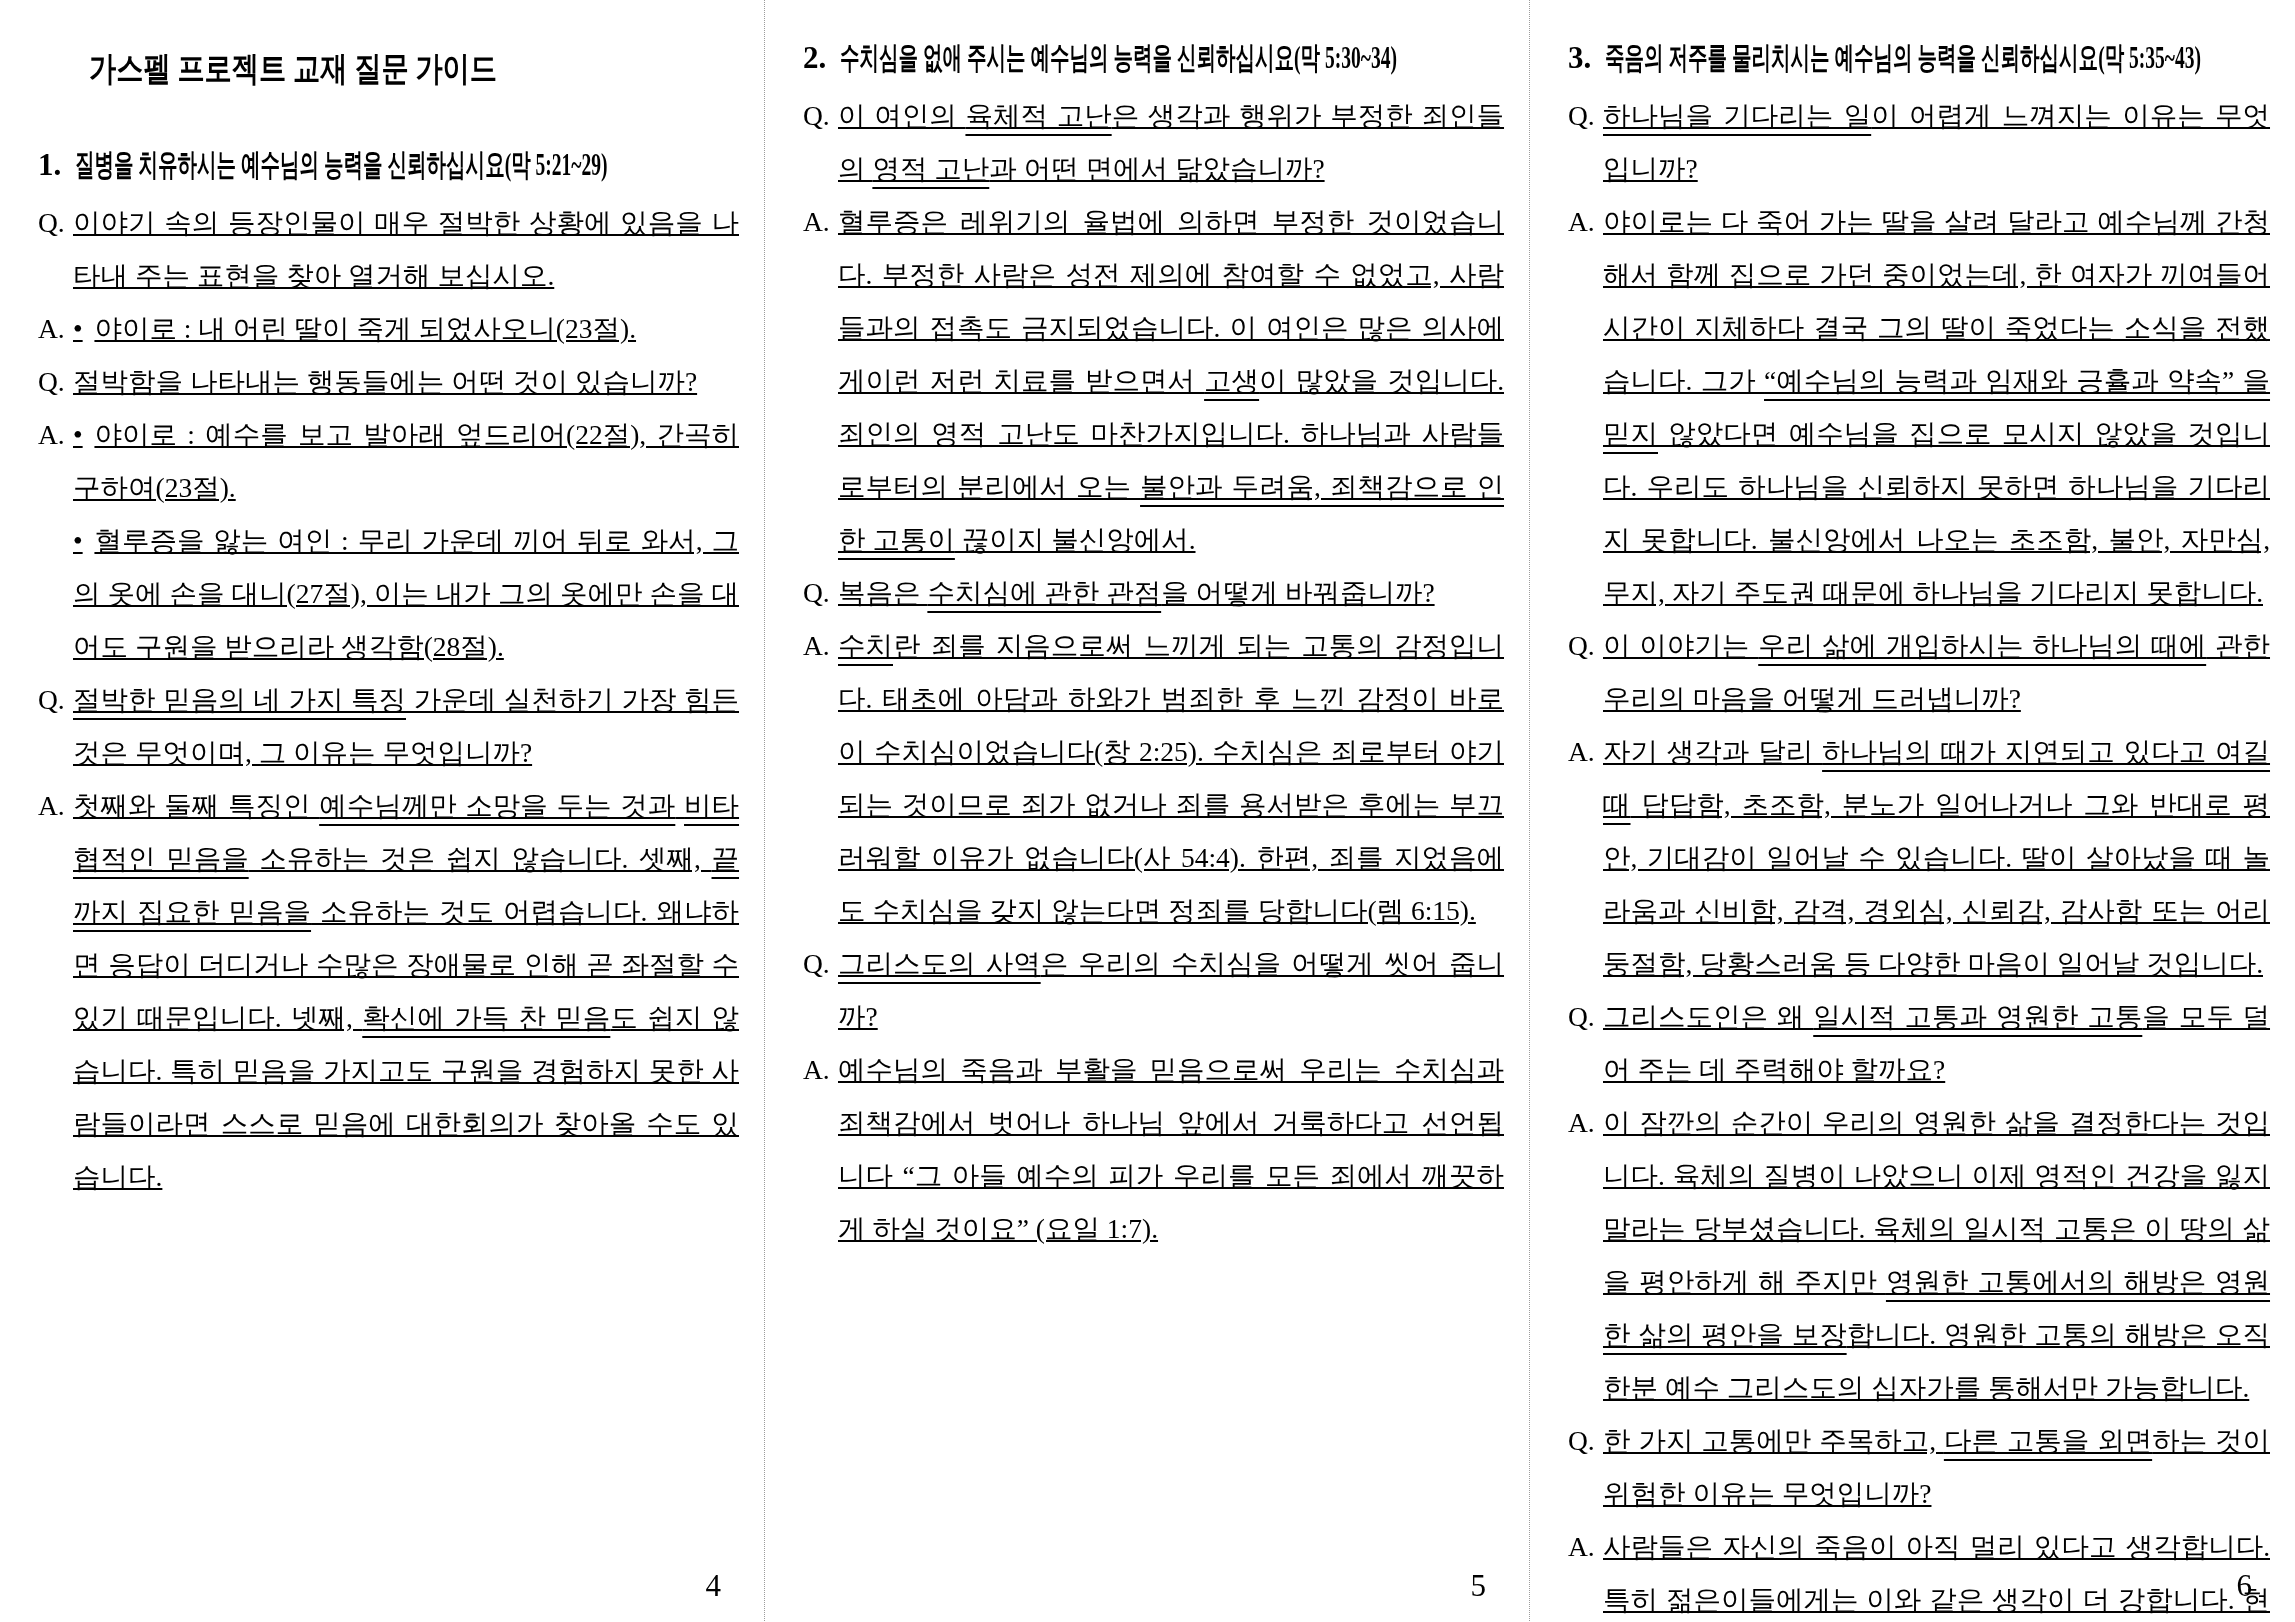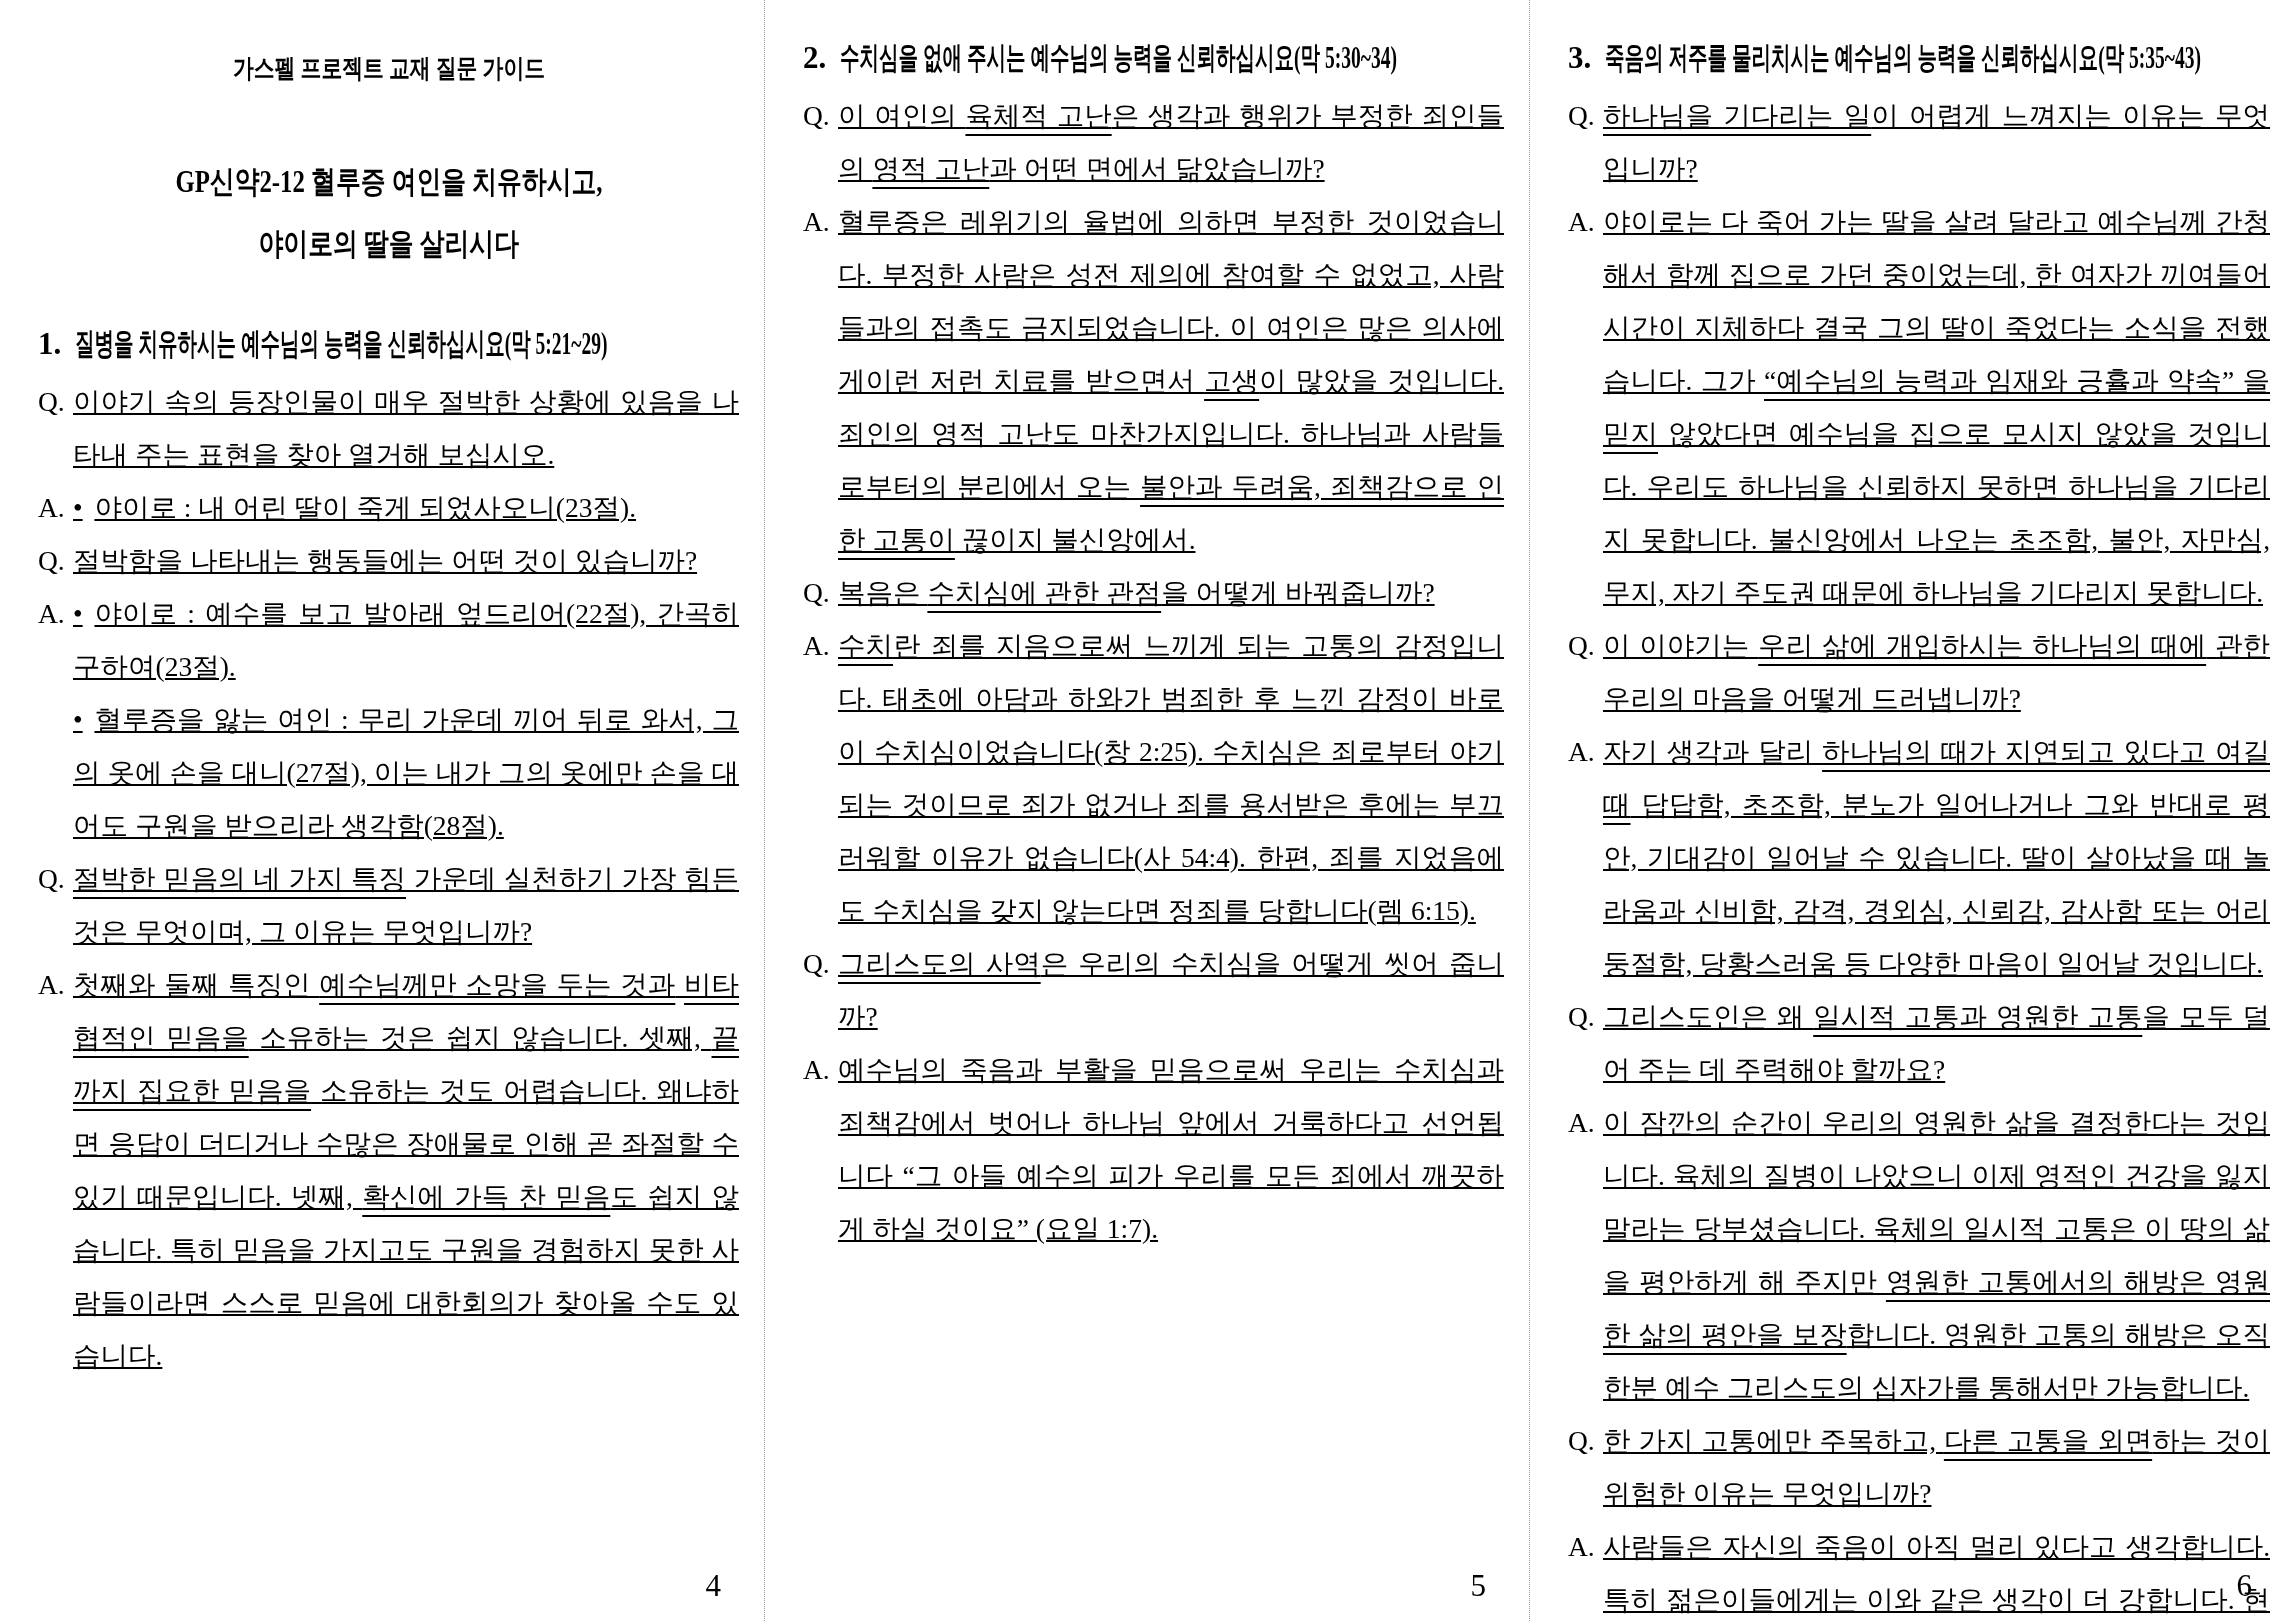--- a/index.html
+++ b/index.html
@@ -20,23 +20,22 @@
     position: relative;
     width: 765px;
     height: 1623px;
     box-sizing: border-box;
     padding: 0 25px 0 38px;
   }
   .col.has-divider { border-right: 1.3px dotted #9b9b9b; }
 
   .doc-title {
     margin-top: 42px;
-    text-align: center;
     font-weight: bold;
-    font-size: 26px;
+    font-size: 34px;
     line-height: 54px;
     white-space: nowrap;
     text-decoration: underline;
   }
   .subtitle-block { margin-top: 55px; }
   .subtitle {
     text-align: center;
     font-weight: bold;
     font-size: 31px;
     line-height: 62px;
@@ -86,24 +85,20 @@
     line-height: 31px;
   }
 </style>
 </head>
 <body>
 
 <div class="sheet">
 
   <div class="col has-divider">
     <div class="doc-title"><span class="cond">가스펠 프로젝트 교재 질문 가이드</span></div>
-    <div class="subtitle-block">
-      <div class="subtitle"><span class="cond">GP신약2-12 혈루증 여인을 치유하시고,</span></div>
-      <div class="subtitle"><span class="cond">야이로의 딸을 살리시다</span></div>
-    </div>
     <div class="sec">
       <span class="sec-num">1.</span>
       <span class="sec-title"><span class="cond-heading">질병을 치유하시는 예수님의 능력을 신뢰하십시요(막 5:21~29)</span></span>
     </div>
     <div class="qa-list">
         <div class="qa">
     <span class="qa-label">Q.</span>
     <span class="qa-body"><span>이야기 속의 등장인물이 매우 절박한 상황에 있음을 나타내 주는 표현을 찾아 열거해 보십시오.</span></span>
   </div>
         <div class="qa">

